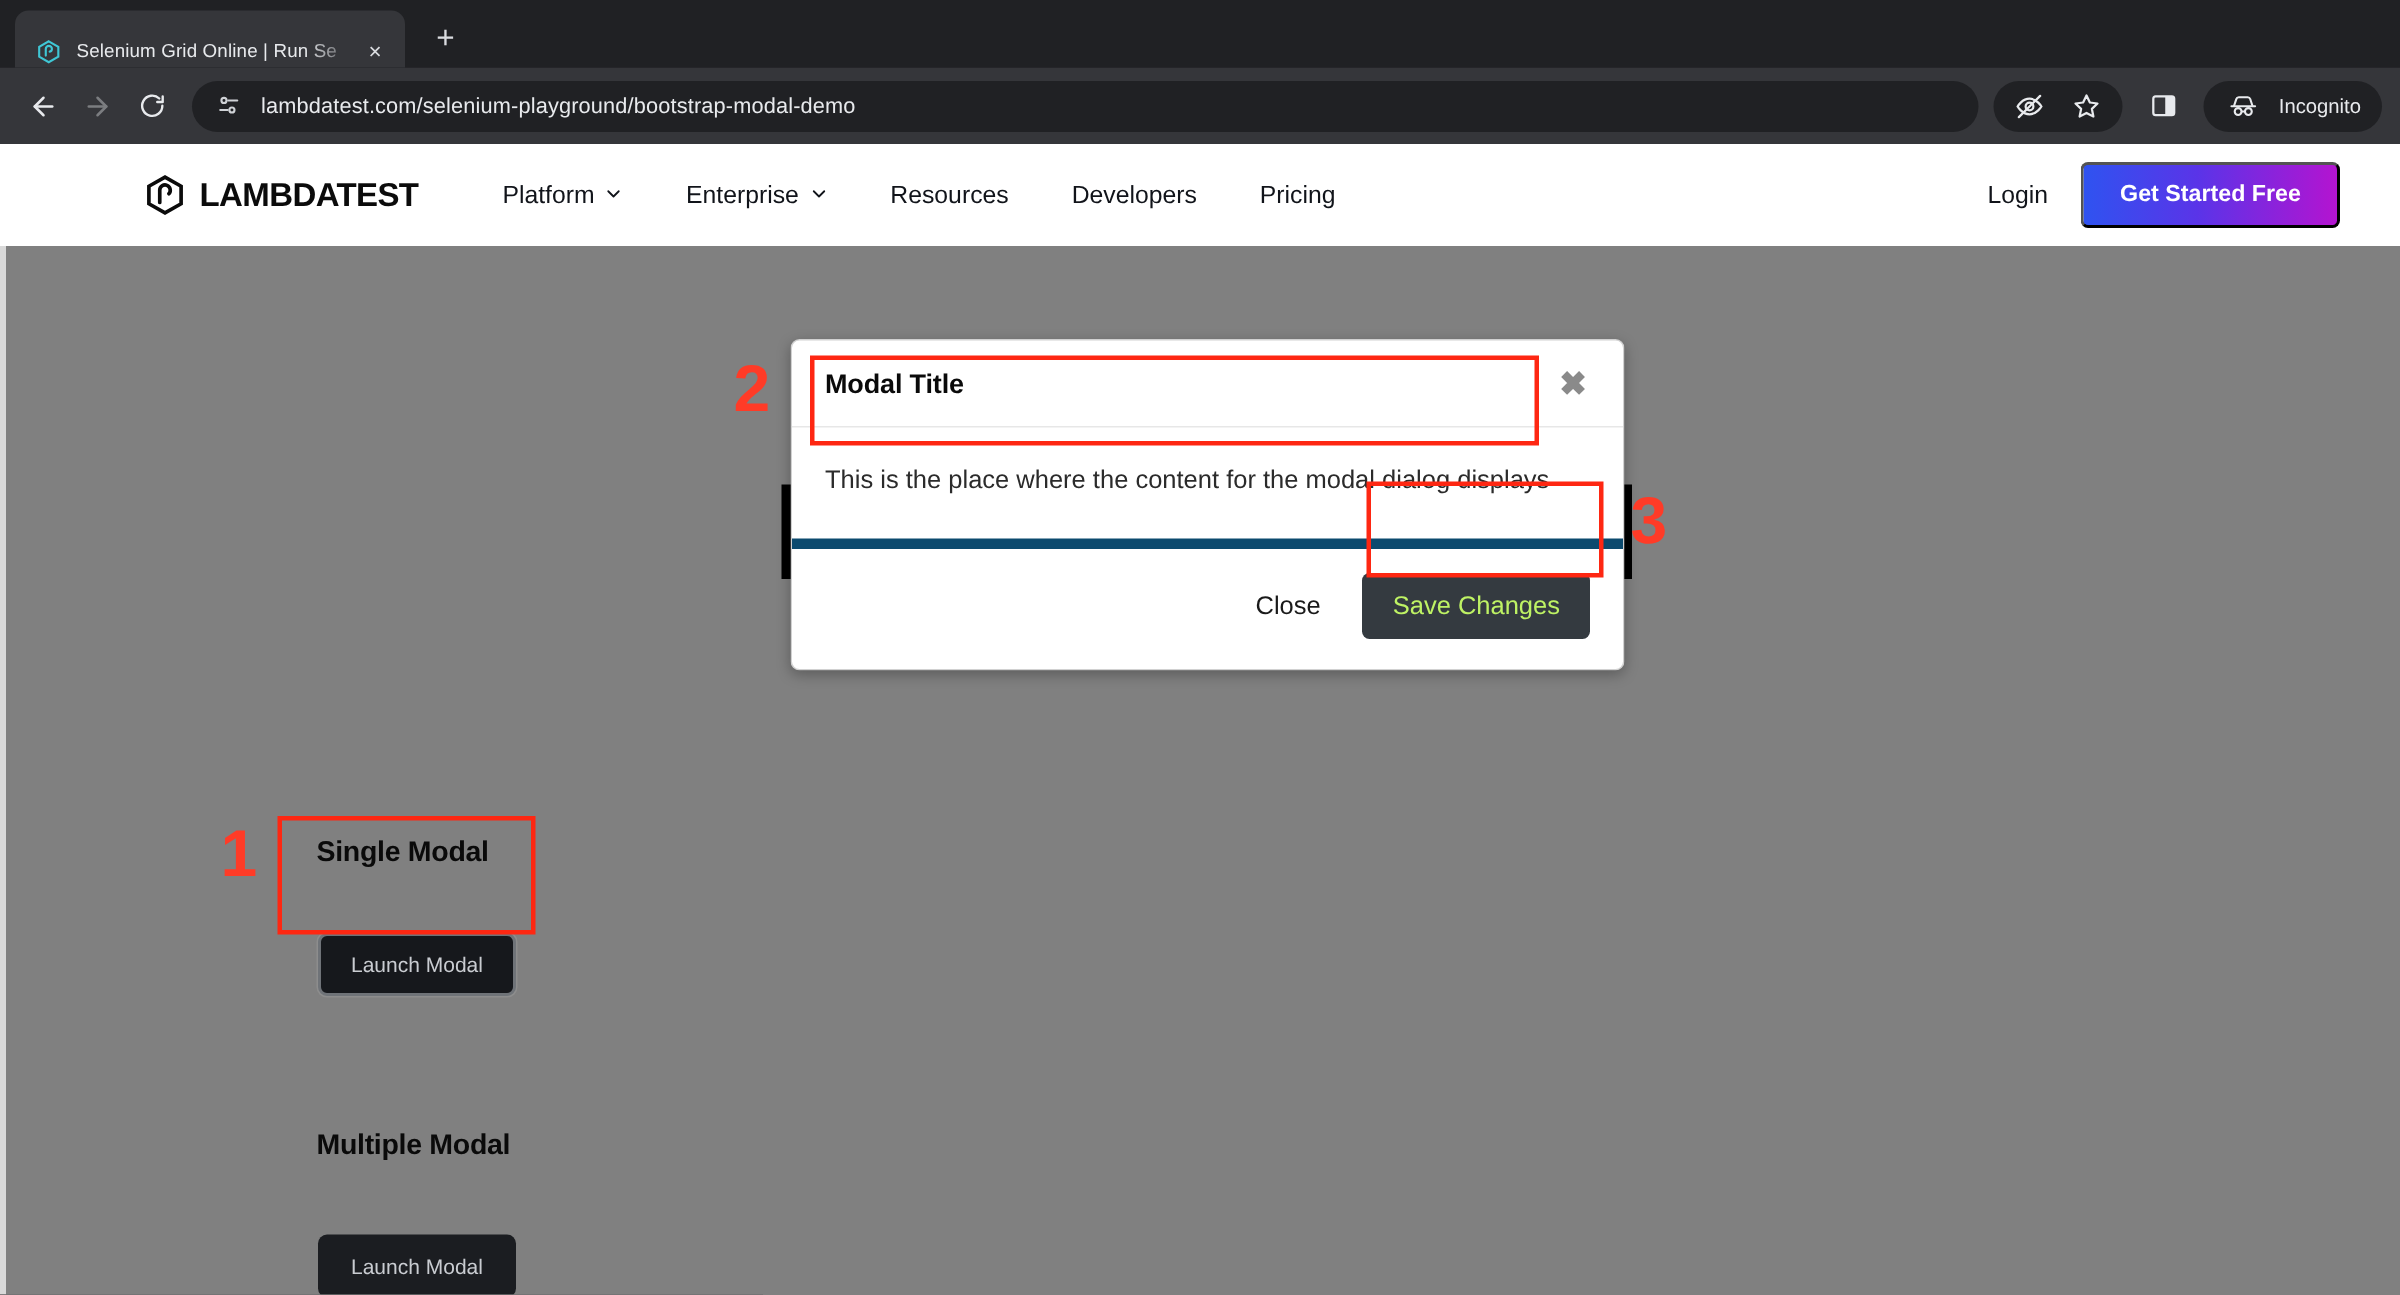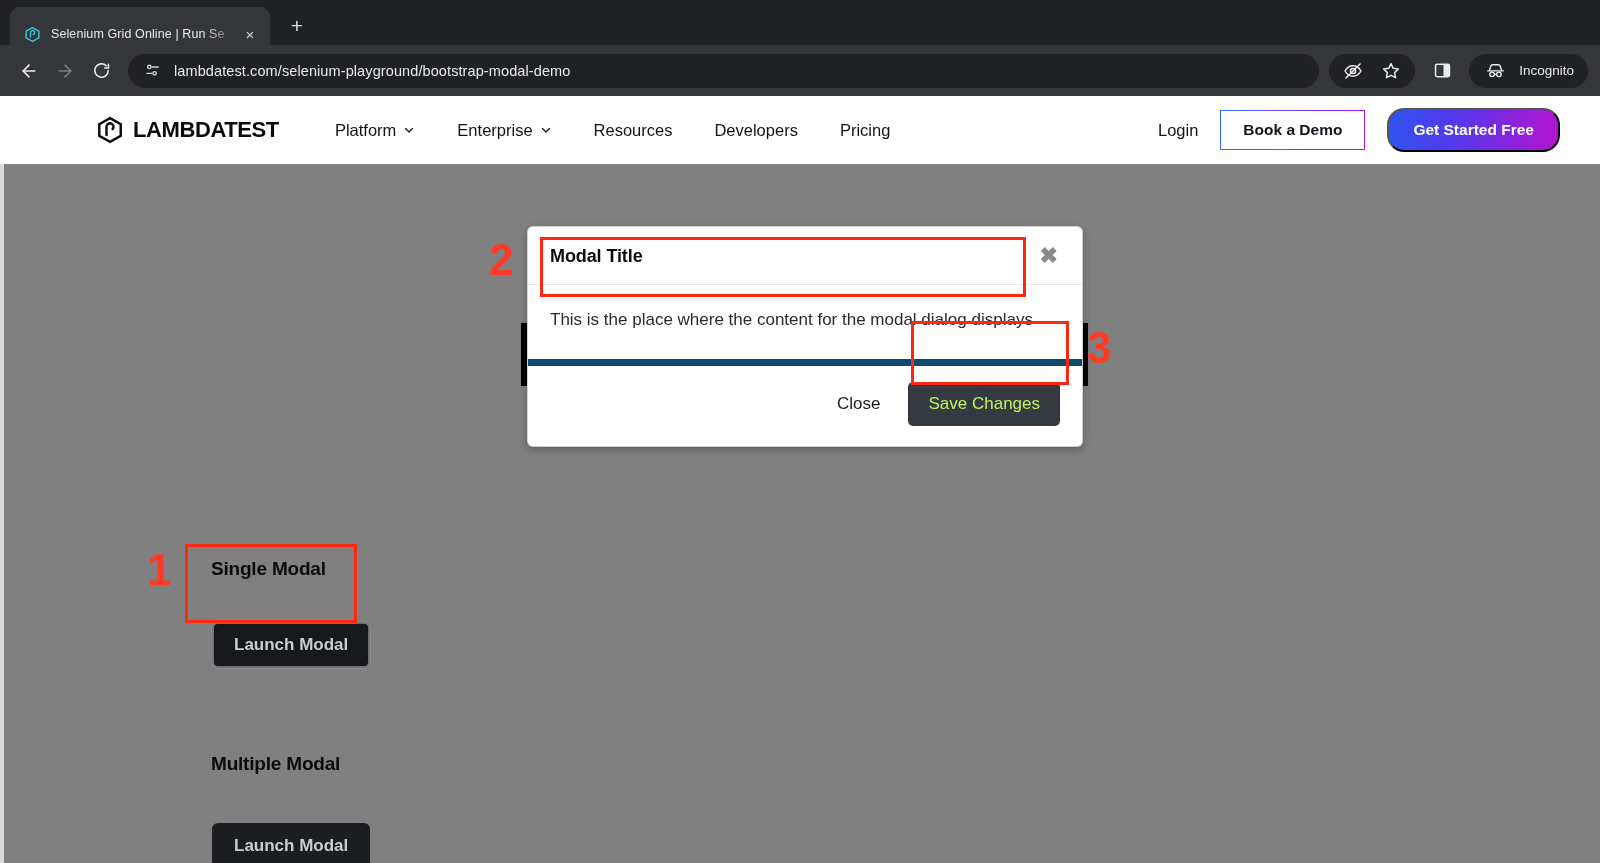--- a/index.html
+++ b/index.html
@@ -91,42 +91,42 @@
   .navitem { display:flex; align-items:center; gap:7px; font-size:16.5px; color:#11141a; white-space:nowrap; }
   .chev { display:inline-block; }
   .header-right { margin-left:auto; display:flex; align-items:center; gap:22px; }
   .login-link { font-size:16.5px; color:#11141a; }
   .btn-demo {
     padding:10px 22px; border-radius:5px; font-size:15.5px; font-weight:600;
     color:#11141a; background:#fff; border:1.6px solid #8a3ff0;
     border-image:linear-gradient(90deg,#2f6bff,#b51ad6) 1; white-space:nowrap;
   }
   .btn-free {
-    padding:11px 24px; border-radius:17px; font-size:15.5px; font-weight:700;
+    padding:11px 24px; border-radius:5px; font-size:15.5px; font-weight:700;
     color:#fff; background:linear-gradient(90deg,#2f53f0 0%,#5a34e8 45%,#b414d0 100%);
     white-space:nowrap;
   }
 
   
   .backdrop { position:absolute; left:0; top:68px; width:1600px; height:699px; background:#808080; }
   .backdrop-edge { position:absolute; left:0; top:68px; width:4px; height:699px; background:#d9d9d9; }
 
   
   .peek {
     position:absolute; background:#000; z-index:5;
   }
 
   
   .page-content { position:absolute; left:16px; top:68px; width:1600px; height:552px; z-index:6; }
   .section-title {
     position:absolute; font-size:19px; font-weight:700; color:#0a0a0a; letter-spacing:-.2px;
   }
   .launch-btn {
-    position:absolute; background:#1b1d21; color:#c9ccd1; font-size:17px;
-    padding:13px 22px; border-radius:6px; border:none; white-space:nowrap;font-weight:bold;
+    position:absolute; background:#1b1d21; color:#c9ccd1; font-size:14px;
+    padding:13px 22px; border-radius:6px; border:none; white-space:nowrap;
   }
   .launch-btn.focused {
     background:#16181c; border:2px solid #6f7378; padding:11px 20px;
     box-shadow:0 0 0 1px rgba(255,255,255,.10);
   }
 
   
   .anno-box {
     position:absolute; border:3px solid #fe2712; z-index:30; pointer-events:none;
   }
@@ -286,21 +286,20 @@
         <div class="navitem">
           <span>Developers</span>
         </div>
         <div class="navitem">
           <span>Pricing</span>
         </div>
       </div>
 
       <div class="header-right">
         <span class="login-link">Login</span>
-        <button class="btn-demo">Book a Demo</button>
         <button class="btn-free">Get Started Free</button>
       </div>
     </div>
 
     <div class="backdrop"></div>
     <div class="backdrop-edge"></div>
 
     <div class="peek" style="left:521px; top:227px; width:10px; height:63px;"></div>
     <div class="peek" style="left:1073px; top:227px; width:15px; height:63px;"></div>
 

